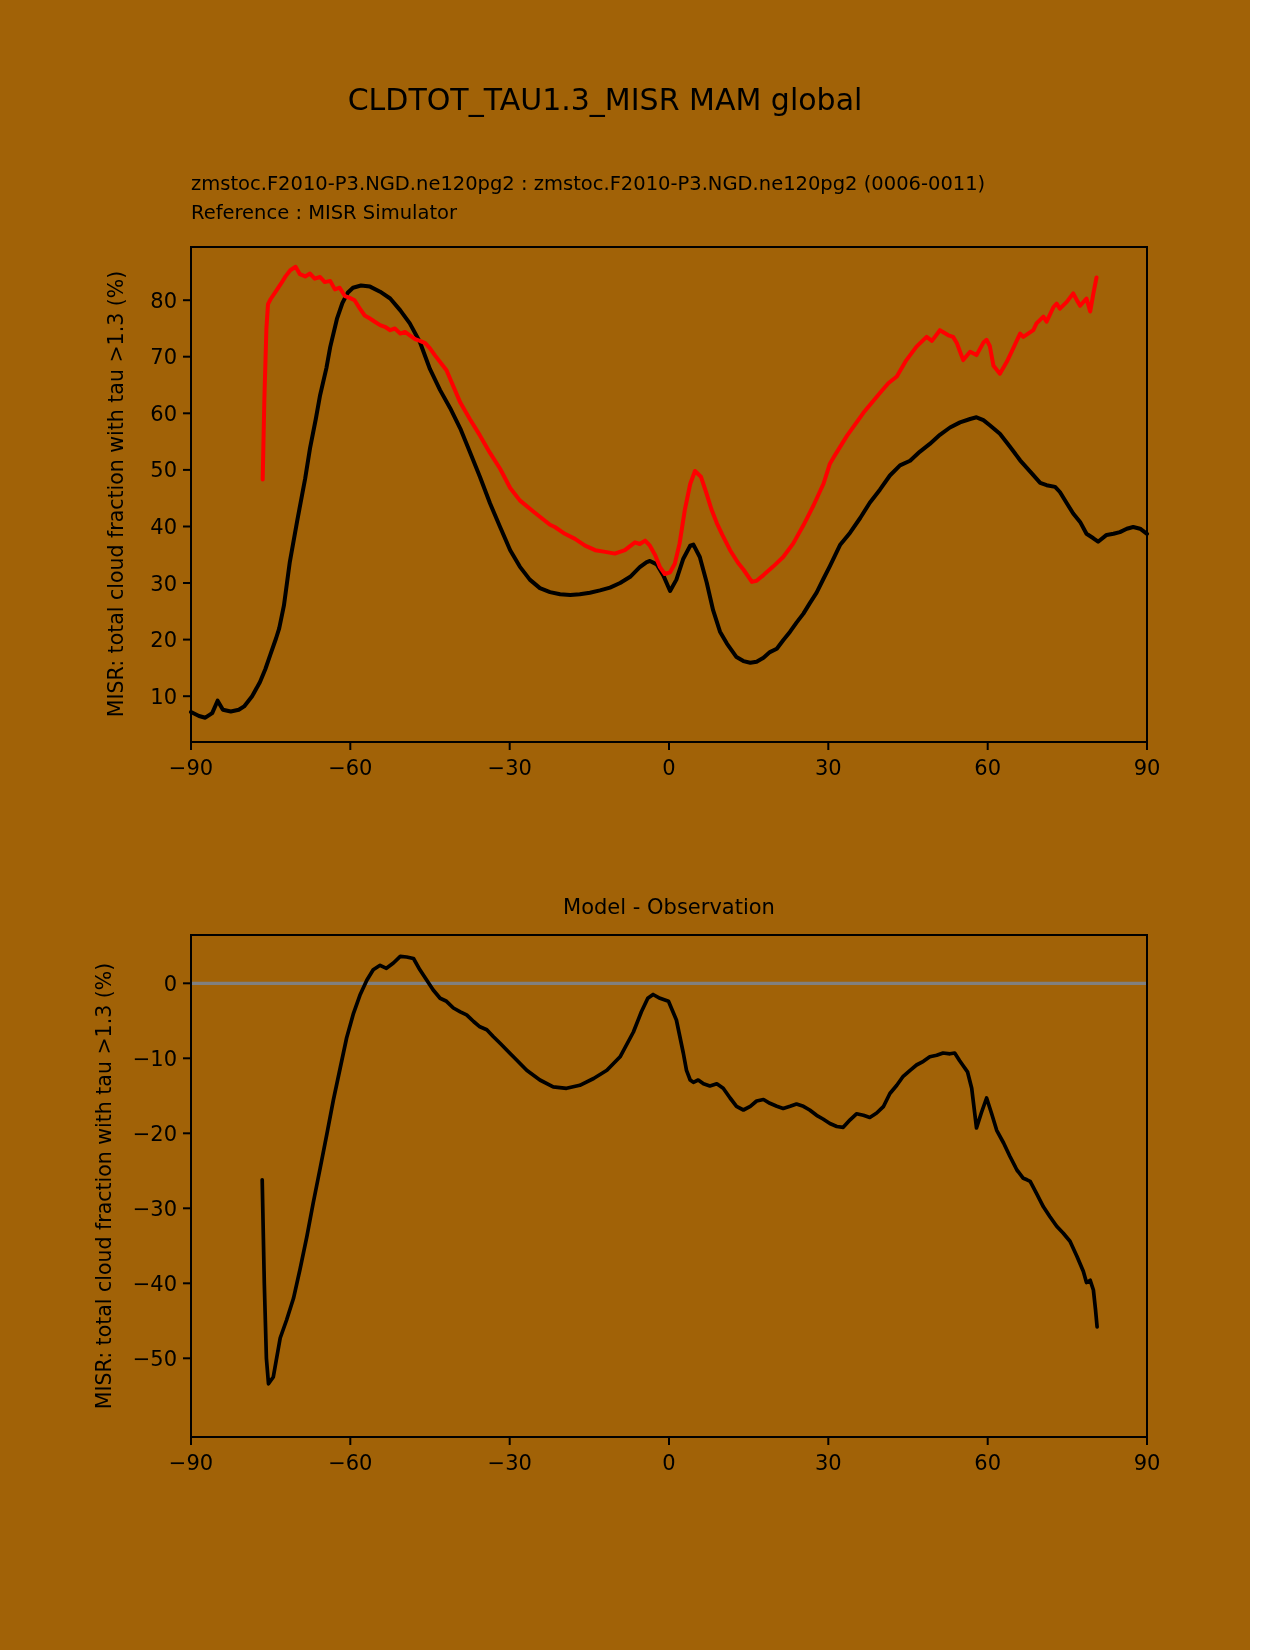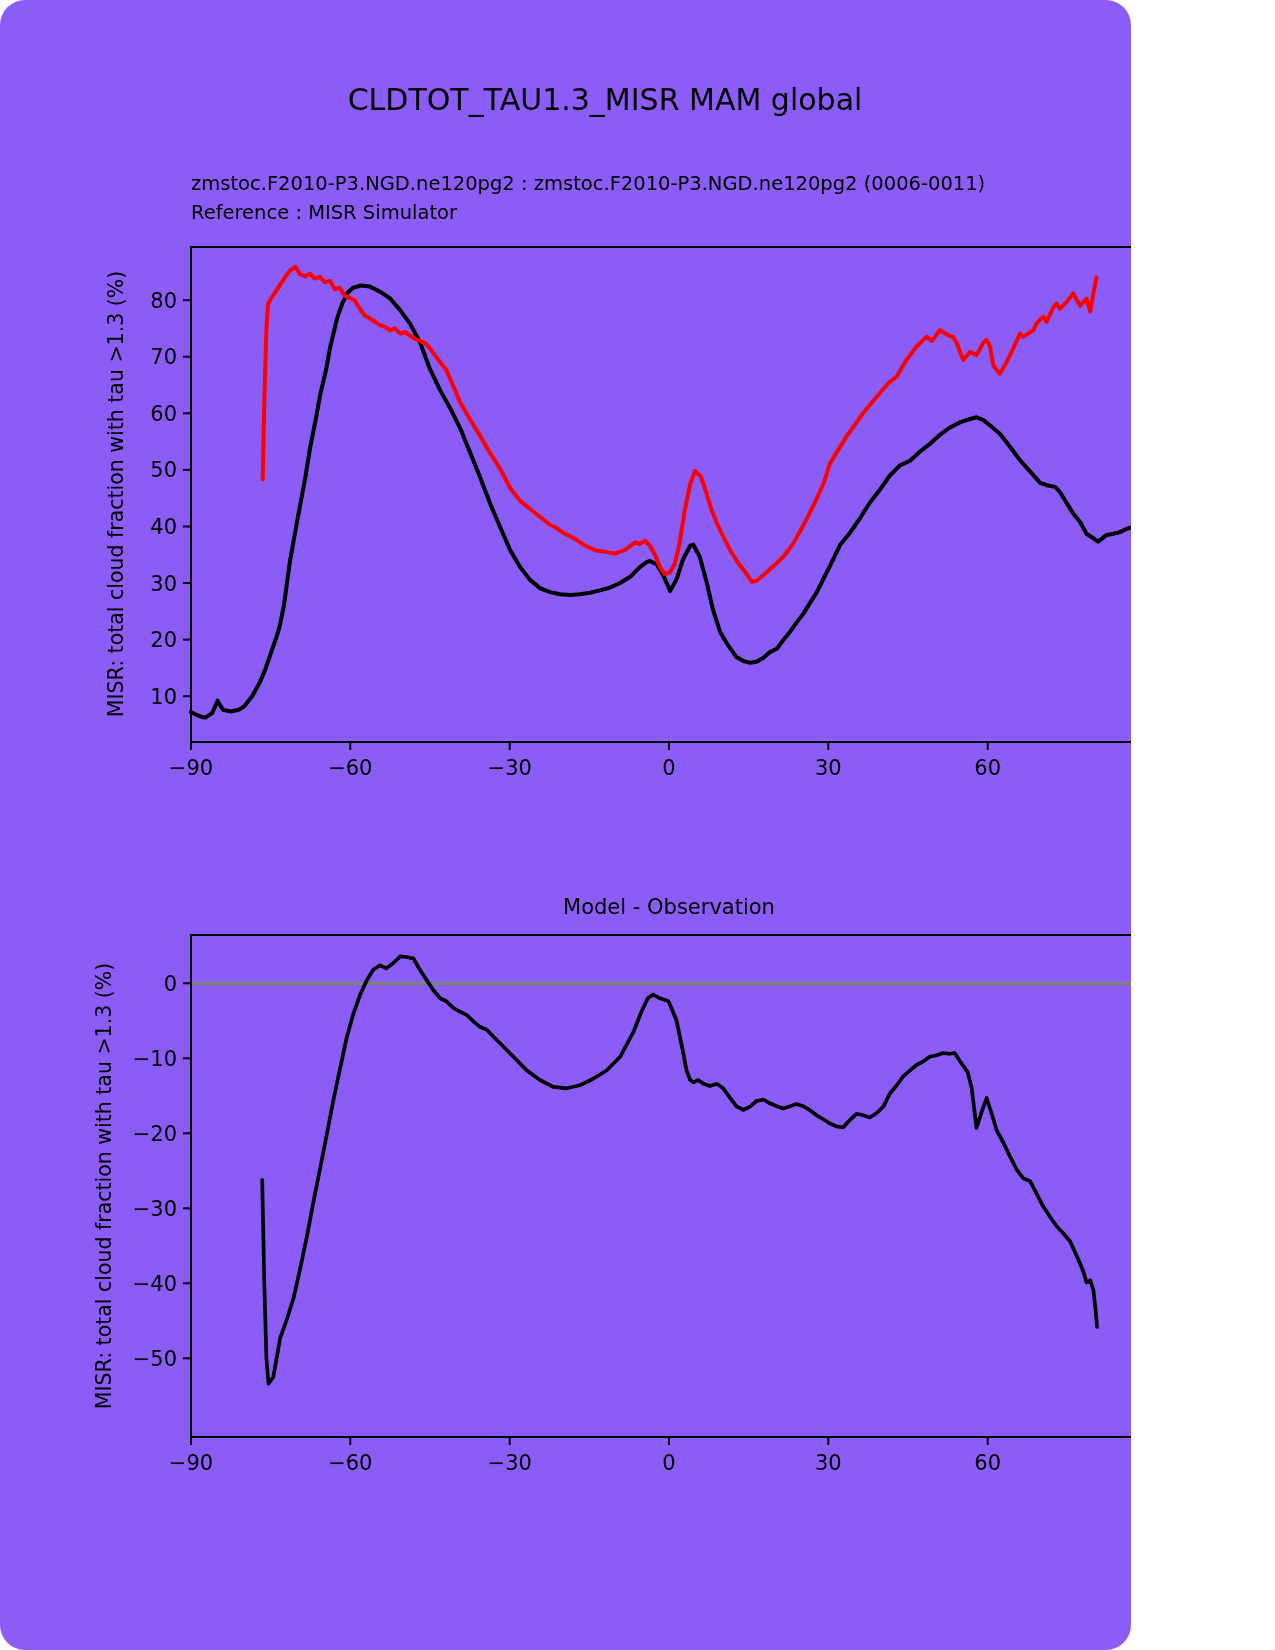--- a/index.html
+++ b/index.html
@@ -1,16 +1,16 @@
 <!DOCTYPE html>
 <html><head>
 <meta charset="utf-8">
 <style>
   html,body{margin:0;padding:0;background:#ffffff;}
-  #page{position:relative;width:1131px;height:1650px;background:#8b5cf6;overflow:hidden;border-radius:25px;}
+  #page{position:relative;width:1250px;height:1650px;background:#a16207;overflow:hidden;}
   svg text{font-family:"DejaVu Sans","Liberation Sans",sans-serif;fill:#000000;}
 </style>
 </head>
 <body>
 
 <div id="page">
   <svg id="figure" width="1275" height="1650" viewBox="0 0 1275 1650">
 
     <text x="605" y="110" text-anchor="middle" font-size="30">CLDTOT_TAU1.3_MISR MAM global</text>
     <text x="191" y="190" text-anchor="start" font-size="19.5">zmstoc.F2010-P3.NGD.ne120pg2 : zmstoc.F2010-P3.NGD.ne120pg2 (0006-0011)</text>

